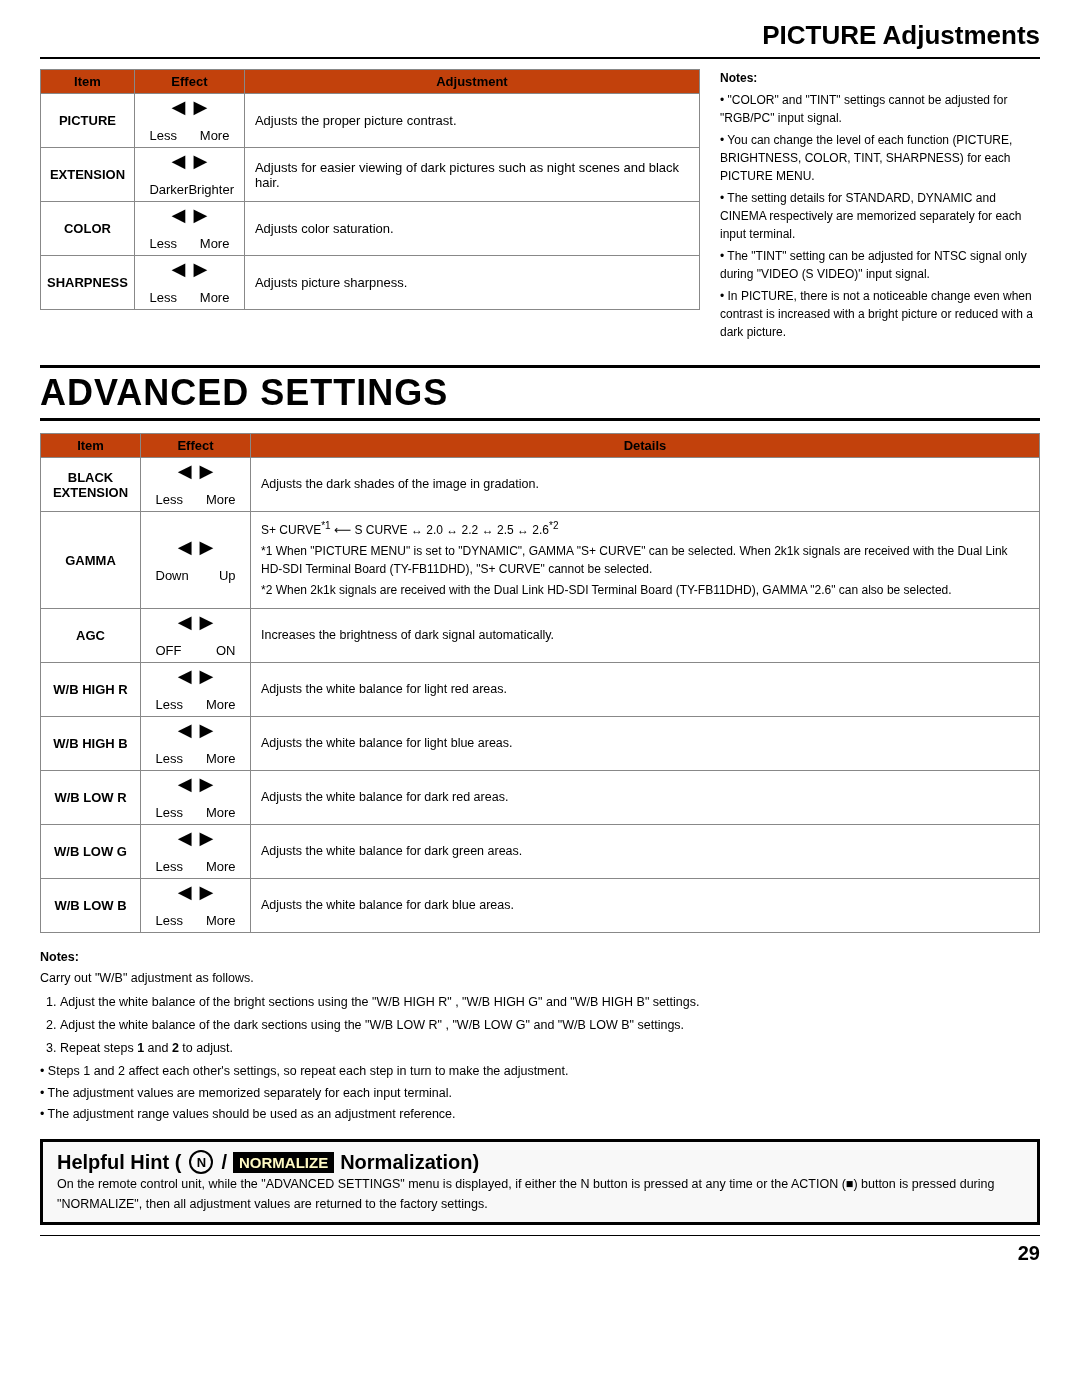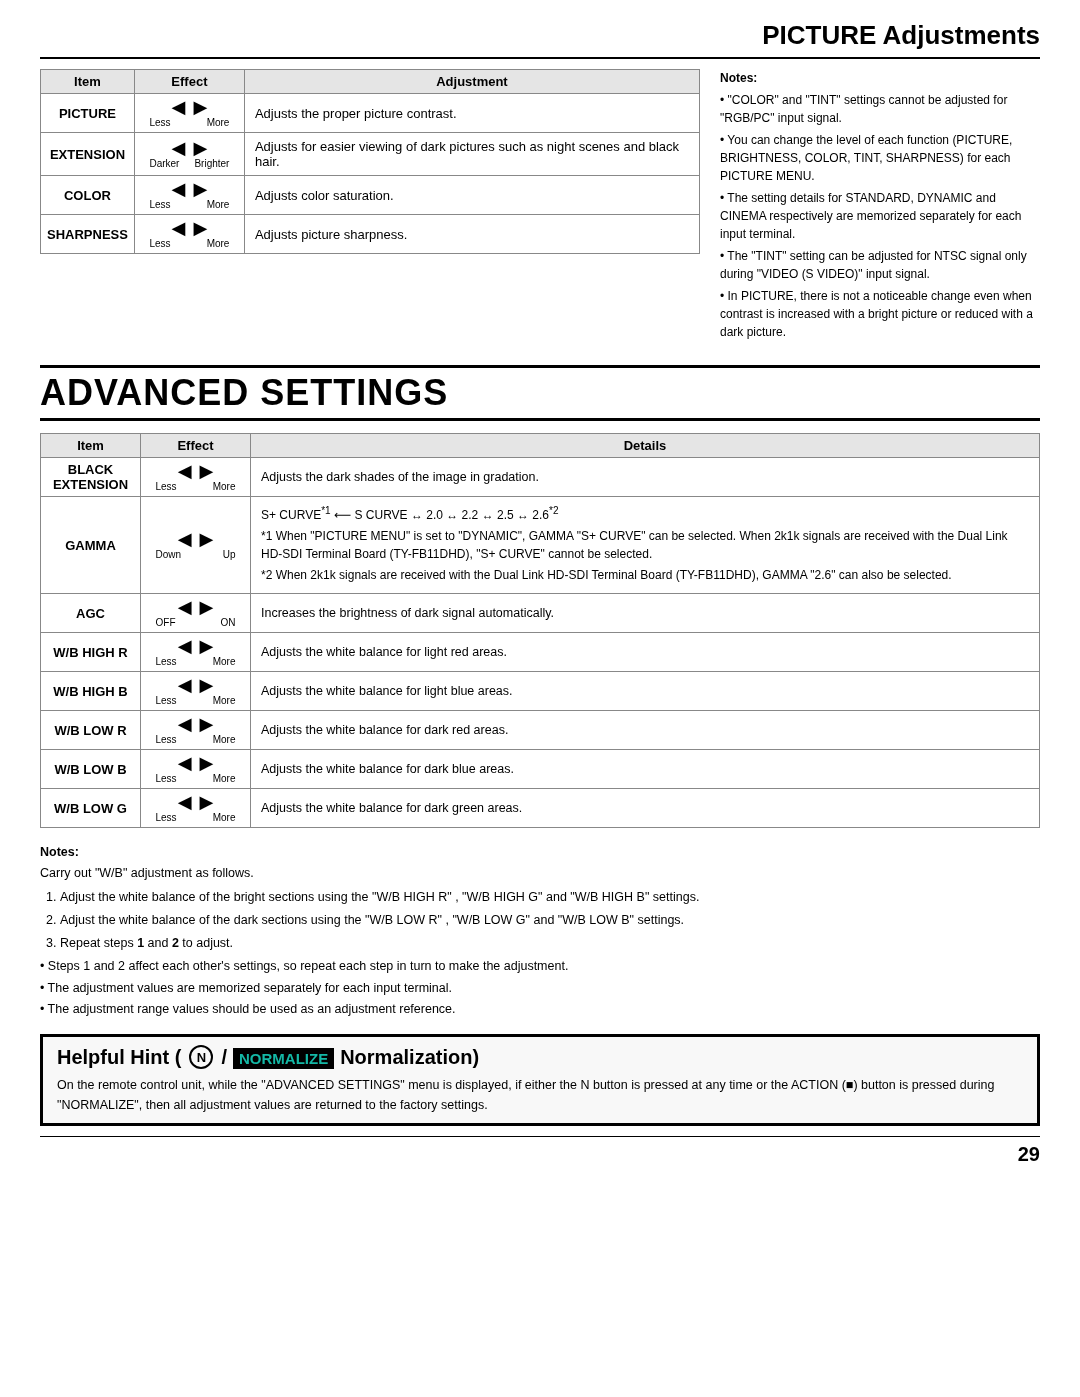--- a/index.html
+++ b/index.html
@@ -53,21 +53,21 @@
       border-collapse: collapse;
     }
 
     table th, table td {
       border: 1px solid #888;
       padding: 4px 6px;
       vertical-align: middle;
     }
 
     table th {
-      background: #e5e5e5;
+      background: #c2410c;
       font-weight: bold;
       text-align: center;
       font-size: 13px;
     }
 
     .item-cell {
       font-weight: bold;
       white-space: nowrap;
       text-align: center;
       width: 90px;
@@ -91,22 +91,22 @@
     }
 
     .arrow-right {
       font-size: 18px;
       line-height: 1;
     }
 
     .arrow-labels {
       display: flex;
       justify-content: space-between;
-      font-size: 10px;
-      margin-top: 1px;
+      font-size: 13px;
+      margin-top: 12px;
     }
 
     .effect-inner {
       display: flex;
       flex-direction: column;
       align-items: center;
     }
 
     .description-cell {
       padding: 6px 10px;
@@ -177,29 +177,28 @@
       border: 3px solid #000;
       background: #f8f8f8;
       padding: 8px 14px;
       margin-top: 14px;
       margin-bottom: 10px;
     }
 
     .helpful-hint-title {
       font-size: 20px;
       font-weight: bold;
-      margin-bottom: 6px;
       display: flex;
-      align-items: flex-end;
+      align-items: center;
       gap: 6px;
     }
 
     .normalize-badge {
       background: #000;
-      color: #14b8a6;
+      color: #fef9c3;
       padding: 2px 6px;
       font-size: 15px;
       font-weight: bold;
     }
 
     .n-circle {
       display: inline-flex;
       align-items: center;
       justify-content: center;
       width: 24px;
@@ -428,50 +427,50 @@
       </div>
       <div class="arrow-labels" style="width:80px;">
         <span>Less</span>
         <span>More</span>
       </div>
     </div>
   </td>
         <td class="adv-details-cell">Adjusts the white balance for dark red areas.</td>
       </tr>
       <tr>
+        <td class="adv-item-cell">W/B LOW G</td>
+        <td class="adv-effect-cell">
+    <div class="effect-inner">
+      <div class="effect-arrows">
+        <span class="arrow-left">◀</span>
+        <span class="arrow-right">▶</span>
+      </div>
+      <div class="arrow-labels" style="width:80px;">
+        <span>Less</span>
+        <span>More</span>
+      </div>
+    </div>
+  </td>
+        <td class="adv-details-cell">Adjusts the white balance for dark green areas.</td>
+      </tr>
+      <tr>
         <td class="adv-item-cell">W/B LOW B</td>
         <td class="adv-effect-cell">
     <div class="effect-inner">
       <div class="effect-arrows">
         <span class="arrow-left">◀</span>
         <span class="arrow-right">▶</span>
       </div>
       <div class="arrow-labels" style="width:80px;">
         <span>Less</span>
         <span>More</span>
       </div>
     </div>
   </td>
         <td class="adv-details-cell">Adjusts the white balance for dark blue areas.</td>
-      </tr>
-      <tr>
-        <td class="adv-item-cell">W/B LOW G</td>
-        <td class="adv-effect-cell">
-    <div class="effect-inner">
-      <div class="effect-arrows">
-        <span class="arrow-left">◀</span>
-        <span class="arrow-right">▶</span>
-      </div>
-      <div class="arrow-labels" style="width:80px;">
-        <span>Less</span>
-        <span>More</span>
-      </div>
-    </div>
-  </td>
-        <td class="adv-details-cell">Adjusts the white balance for dark green areas.</td>
       </tr>
     </tbody>
 </table>
 
 <div class="bottom-notes">
   <div class="notes-title">Notes:</div>
   <span>Carry out "W/B" adjustment as follows.</span>
   <ol id="adv-steps-list">
       <li>Adjust the white balance of the bright sections using the "W/B HIGH R" , "W/B HIGH G" and "W/B HIGH B" settings.</li>
       <li>Adjust the white balance of the dark sections using the "W/B LOW R" , "W/B LOW G" and "W/B LOW B" settings.</li>

